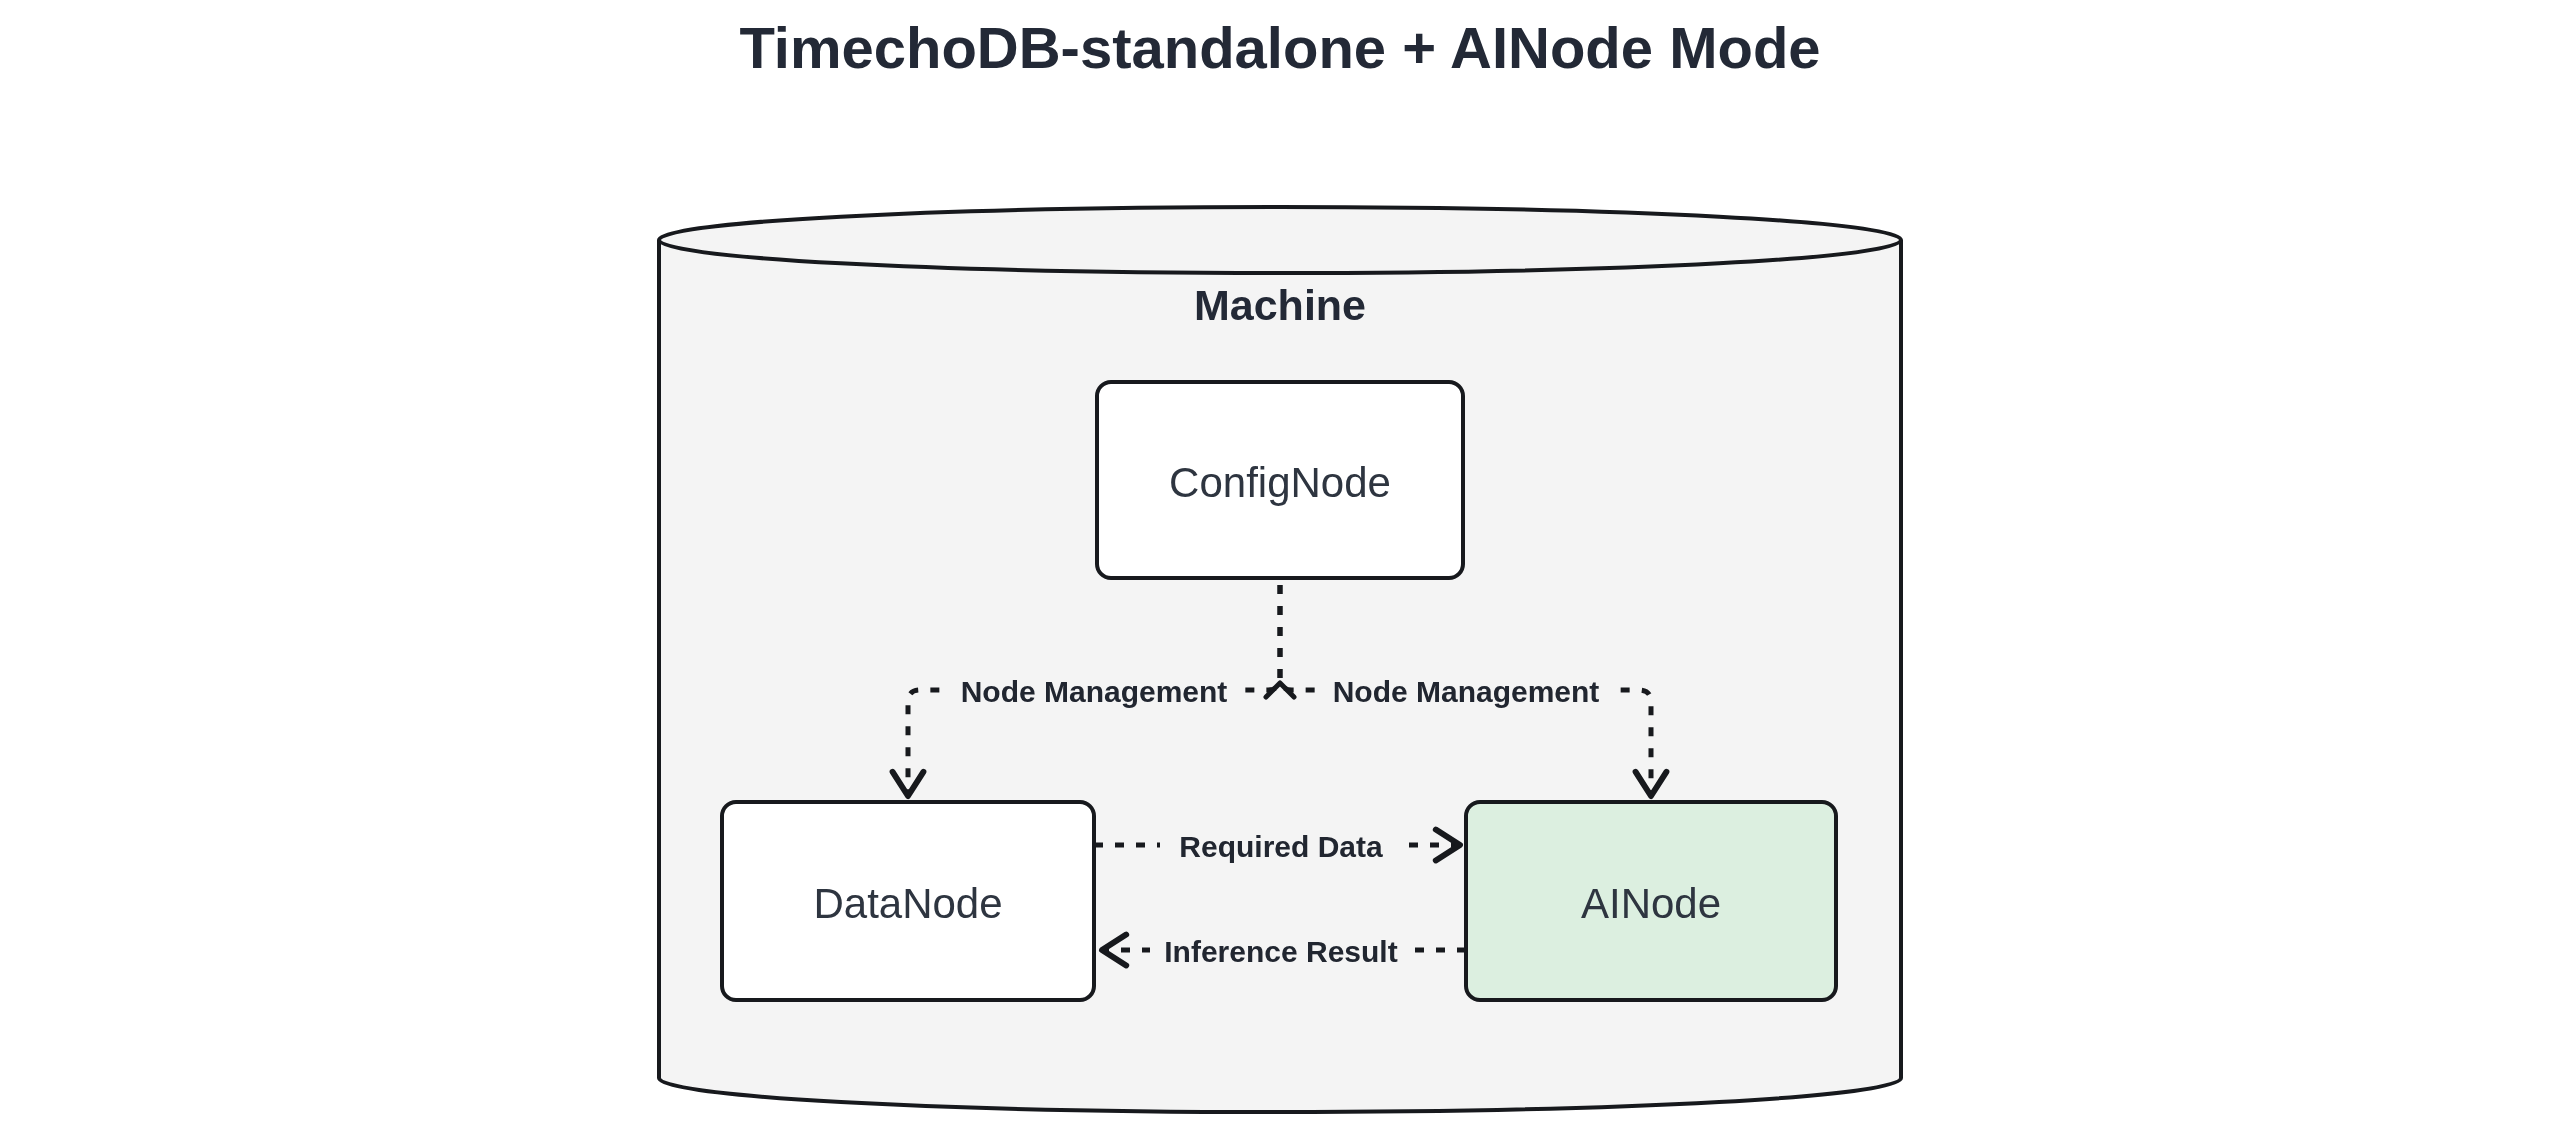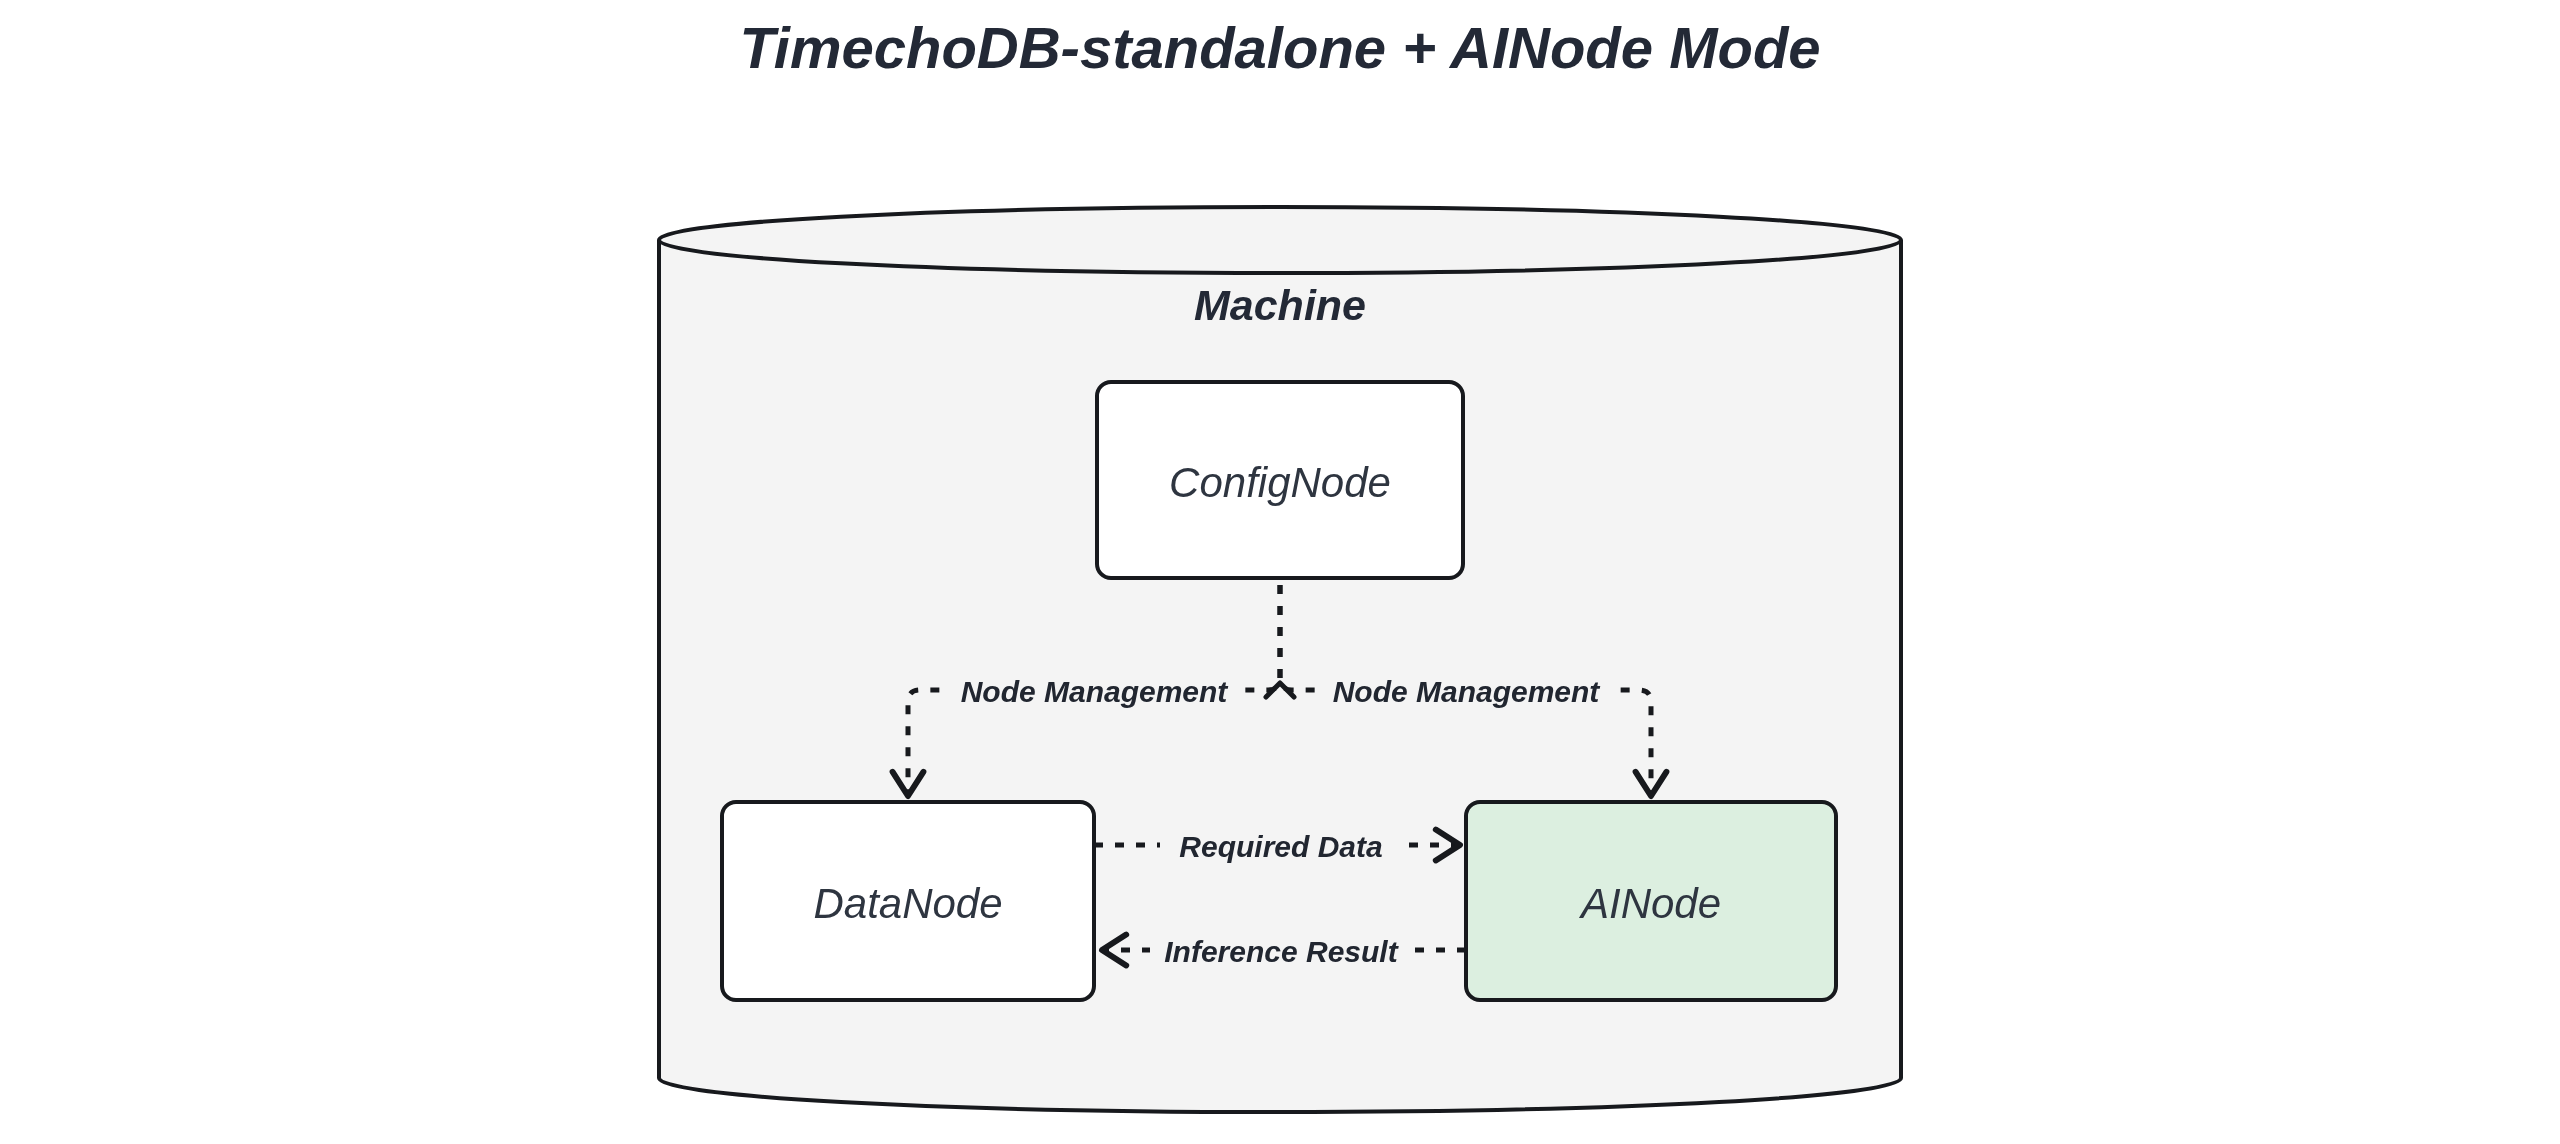--- a/index.html
+++ b/index.html
@@ -1,16 +1,16 @@
 <!DOCTYPE html>
 <html><head>
 <meta charset="utf-8">
 <style>
   html,body { margin:0; padding:0; background:#ffffff; }
-  .stage { width:2560px; height:1144px; position:relative; overflow:hidden;font-style:italic; }
+  .stage { width:2560px; height:1144px; position:relative; overflow:hidden; }
   svg { display:block; }
   text {
     font-family:"Liberation Sans","DejaVu Sans",sans-serif;
     user-select:none;
   }
   .title-text   { font-size:58px; font-weight:bold; }
   .machine-text { font-size:43px; font-weight:bold; }
   .node-text    { font-size:42px; font-weight:normal; }
   .edge-label   { font-size:30px; font-weight:bold; }
   .edge-line    { fill:none; stroke-width:5; stroke-dasharray:9 12; stroke-linecap:butt; }

